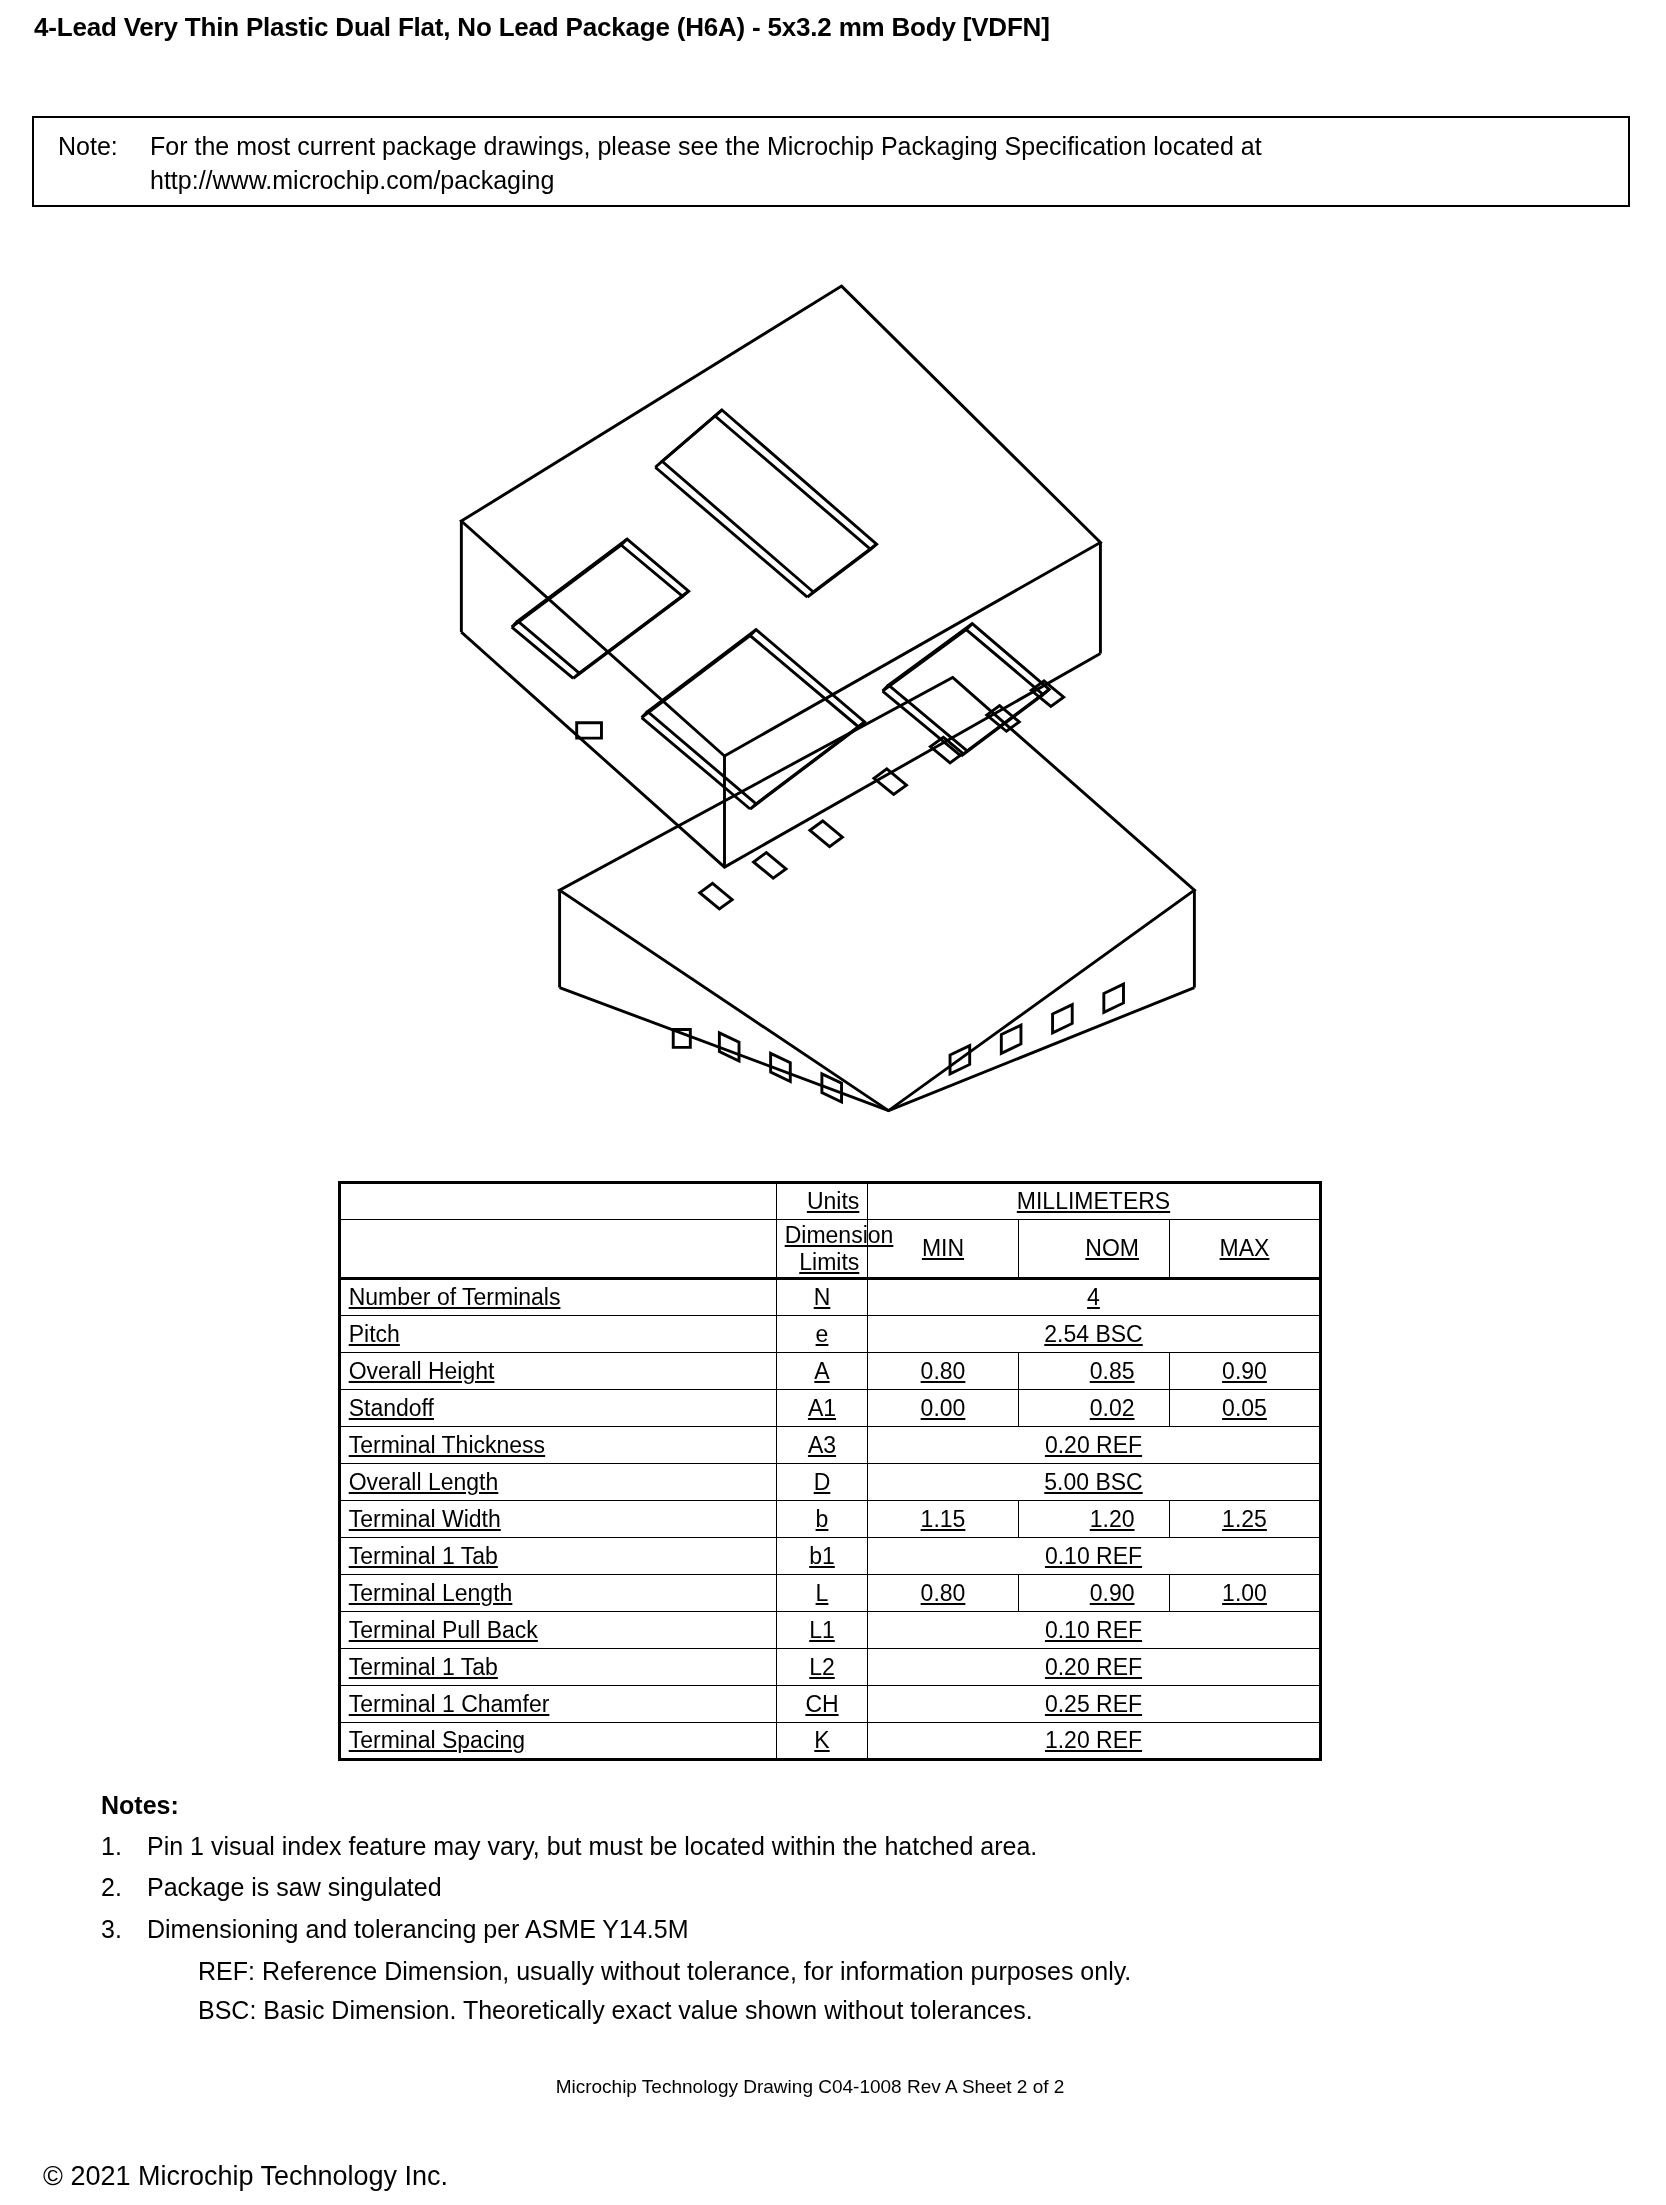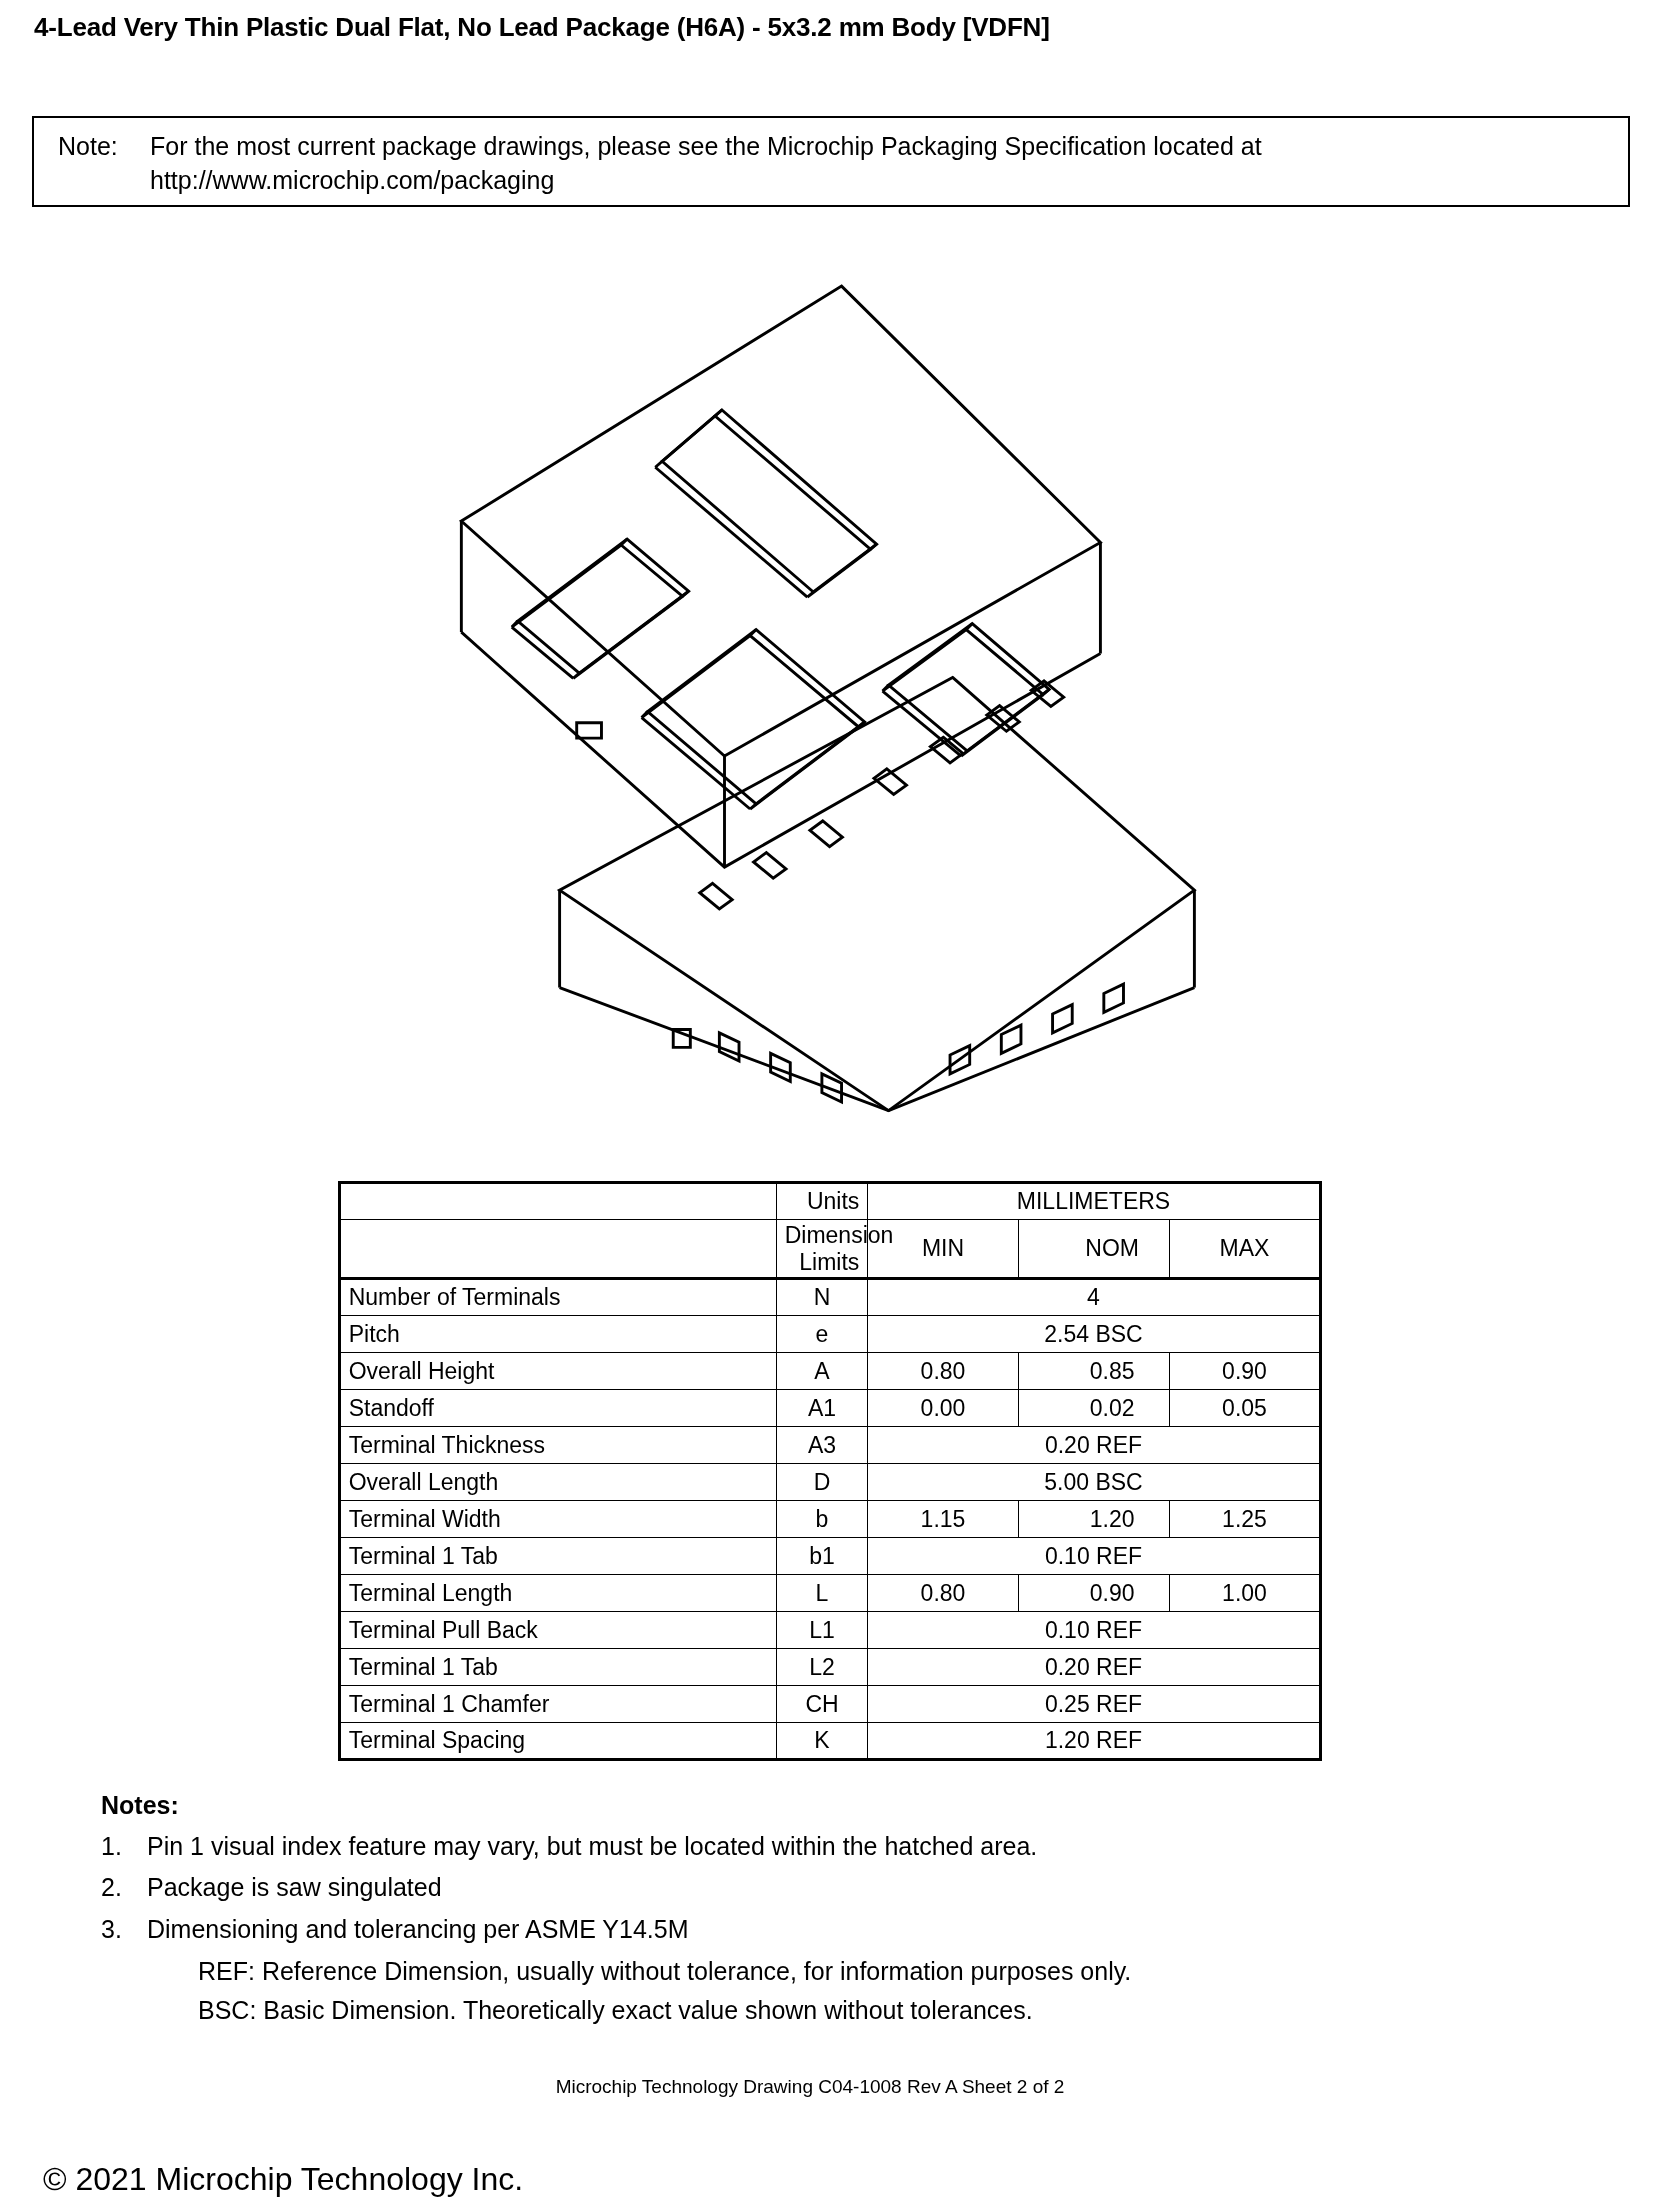--- a/index.html
+++ b/index.html
@@ -84,20 +84,21 @@
     table-layout: fixed;
     font-size: 23px;
   }
   table.dim td, table.dim th {
     border: 1.7px solid #000;
     padding: 1.7px 7.7px;
     height: 37px;
     box-sizing: border-box;
     font-weight: normal;
     vertical-align: middle;
+    text-decoration: underline;
   }
   table.dim .c-label  { width: 437px; text-align: left; }
   table.dim .c-sym    { width: 91px; text-align: center; }
   table.dim .c-min    { width: 145px; text-align: center; }
   table.dim .c-nom    { width: 162px; text-align: center; padding-left: 44px; }
   table.dim .c-max    { width: 145px; text-align: center; }
   table.dim .hdr-right { text-align: right; }
   table.dim .ctr { text-align: center; }
   table.dim .outer-top    { border-top-width: 3.4px; }
   table.dim .outer-bottom { border-bottom-width: 3.4px; }
@@ -143,21 +144,21 @@
     left: 0;
     top: 2076px;
     width: 1620px;
     text-align: center;
     font-size: 19px;
   }
   #copyright {
     position: absolute;
     left: 43px;
     top: 2161px;
-    font-size: 32px;
+    font-size: 27px;
   }
 </style>
 </head>
 <body>
 
 <div id="page-title">4-Lead Very Thin Plastic Dual Flat, No Lead Package (H6A) - 5x3.2 mm Body [VDFN]</div>
 
 <div id="note-box">
   <div id="note-inner">
     <div id="note-label">Note:</div>

